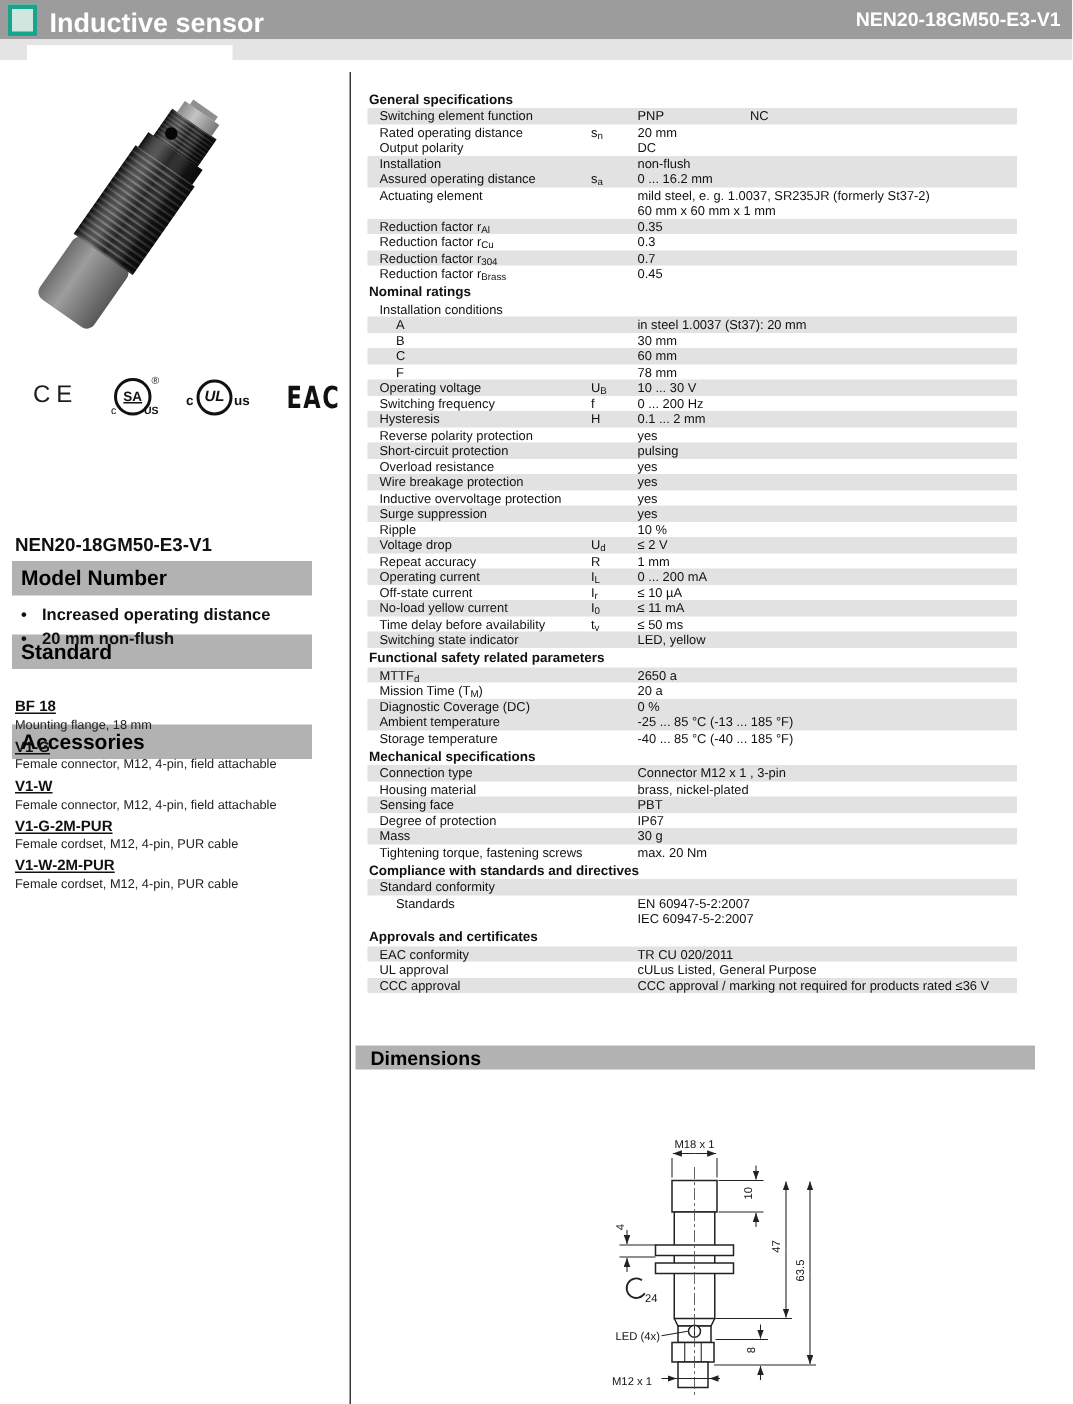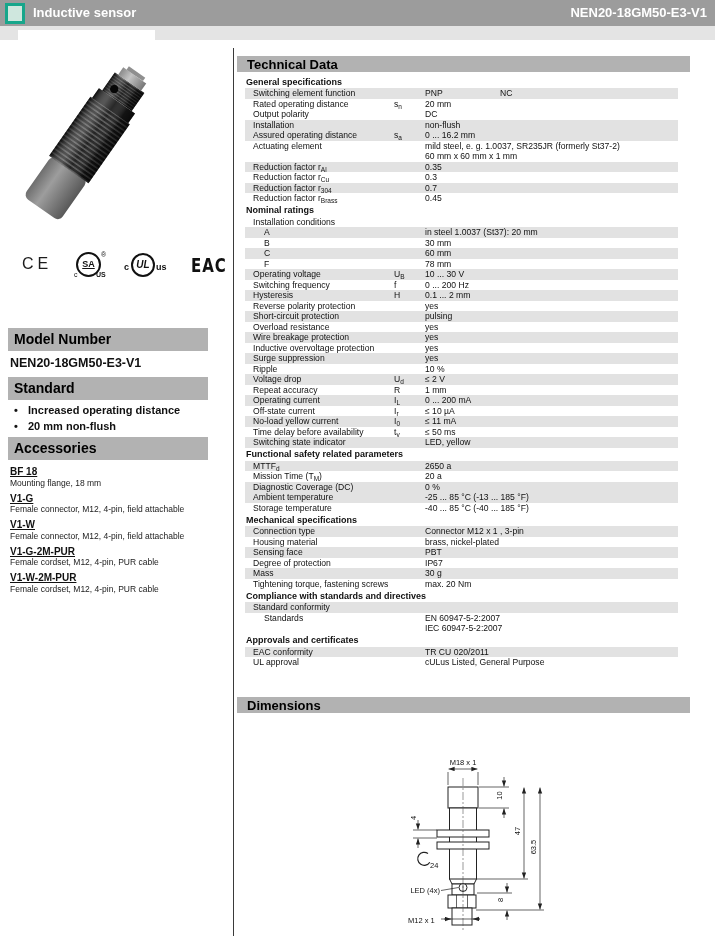--- a/index.html
+++ b/index.html
@@ -2,21 +2,21 @@
 <html><head>
 <meta charset="utf-8">
 <style>
   html,body{margin:0;padding:0;background:#fff;}
   .page{position:relative;width:715px;height:936px;background:#fff;overflow:hidden;
         font-family:"Liberation Sans",sans-serif;color:#111;}
   
   .topbar{position:absolute;left:0;top:0;width:715px;height:26px;background:#9c9c9c;}
   .logo{position:absolute;left:5px;top:3px;width:20px;height:21px;background:#cfe7de;
         border:3px solid #17a68b;box-sizing:border-box;}
-  .topbar .title{position:absolute;left:33px;top:5px;font-size:13px;font-weight:bold;color:#fff;}
+  .topbar .title{position:absolute;left:33px;top:5px;font-size:18px;font-weight:bold;color:#fff;}
   .topbar .model{position:absolute;right:8px;top:5px;font-size:13px;font-weight:bold;color:#fff;}
   .band{position:absolute;left:0;top:26px;width:715px;height:14px;background:#e4e4e4;}
   
   .photo-box{position:absolute;left:18px;top:30px;width:137px;height:212px;background:#fff;}
   .certs{position:absolute;left:0;top:250px;width:225px;height:32px;}
   .ce{position:absolute;left:22px;top:5px;font-size:16px;letter-spacing:4px;color:#1c1c1c;}
   .csa{position:absolute;left:74px;top:1px;width:34px;height:30px;}
   .csa .ring{position:absolute;left:2px;top:1px;width:21px;height:21px;border:2.5px solid #111;
              border-radius:50%;text-align:center;line-height:21px;font-size:9px;font-weight:bold;text-decoration:underline;}
   .csa .c{position:absolute;left:0;top:20px;font-size:7px;}
@@ -24,21 +24,21 @@
   .csa .reg{position:absolute;left:27px;top:0;font-size:7px;}
   .cul{position:absolute;left:124px;top:3px;width:46px;height:26px;}
   .cul .c{position:absolute;left:0;top:9px;font-size:9px;font-weight:bold;}
   .cul .ring{position:absolute;left:7px;top:0;width:20px;height:20px;border:2px solid #111;
              border-radius:50%;text-align:center;line-height:20px;font-size:10px;font-weight:bold;
              font-style:italic;}
   .cul .us{position:absolute;left:32px;top:9px;font-size:9px;font-weight:bold;}
   .eac{position:absolute;left:191px;top:3px;font-size:15px;font-weight:bold;letter-spacing:1px;
        transform:scaleY(1.35);transform-origin:top left;font-family:"DejaVu Sans",sans-serif;}
   .sbar{position:absolute;left:8px;width:200px;height:23px;background:#b2b2b2;box-sizing:border-box;
-        font-size:14px;font-weight:bold;padding:3px 0 14px 6px;color:#000;}
+        font-size:14px;font-weight:bold;padding:3px 0 14px 6px;color:#000;margin-top:46px;}
   #bar-model{top:328px;} #bar-features{top:377px;} #bar-accessories{top:437px;}
   .model-value{position:absolute;left:10px;top:356px;font-size:12.5px;font-weight:bold;}
   .features-list{position:absolute;left:12px;top:404px;width:200px;}
   .feat{position:relative;padding-left:16px;font-size:11px;font-weight:bold;margin-bottom:4px;}
   .feat .bu{position:absolute;left:2px;top:0;}
   .acc-list{position:absolute;left:10px;top:461px;width:210px;}
   .acc-name{font-size:10px;font-weight:bold;margin-top:6px;line-height:10px;text-decoration:underline;}
   .acc-desc{font-size:8.5px;color:#222;margin-top:1.5px;line-height:9px;}
   
   .vrule{position:absolute;left:233px;top:48px;width:1px;height:888px;background:#3a3a3a;}
@@ -151,21 +151,20 @@
       <div class="acc-name">V1-W</div>
       <div class="acc-desc">Female connector, M12, 4-pin, field attachable</div>
       <div class="acc-name">V1-G-2M-PUR</div>
       <div class="acc-desc">Female cordset, M12, 4-pin, PUR cable</div>
       <div class="acc-name">V1-W-2M-PUR</div>
       <div class="acc-desc">Female cordset, M12, 4-pin, PUR cable</div>
     </div>
 
   <div class="vrule"></div>
   <div class="tech">
-    <div class="hbar">Technical Data</div>
     <div id="tech-table">
         <div class="sec-title">General specifications</div>
         <div class="trow gray">
           <span class="lbl">Switching element function</span>
           <span class="val">PNP</span>
           <span class="val2">NC</span>
         </div>
         <div class="trow">
           <span class="lbl">Rated operating distance</span>
           <span class="sym">s<span class="ss">n</span></span>
@@ -356,20 +355,24 @@
           <span class="val">EN 60947-5-2:2007<div>IEC 60947-5-2:2007</div></span>
         </div>
         <div class="sec-title">Approvals and certificates</div>
         <div class="trow gray">
           <span class="lbl">EAC conformity</span>
           <span class="val">TR CU 020/2011</span>
         </div>
         <div class="trow">
           <span class="lbl">UL approval</span>
           <span class="val">cULus Listed, General Purpose</span>
+        </div>
+        <div class="trow gray">
+          <span class="lbl">CCC approval</span>
+          <span class="val">CCC approval / marking not required for products rated ≤36 V</span>
         </div>
       </div>
   </div>
 
   <div class="dimbar">
     <div class="hbar">Dimensions</div>
   </div>
 
   <svg class="dim-svg" width="170" height="184" viewBox="0 0 170 184">
     <defs>

